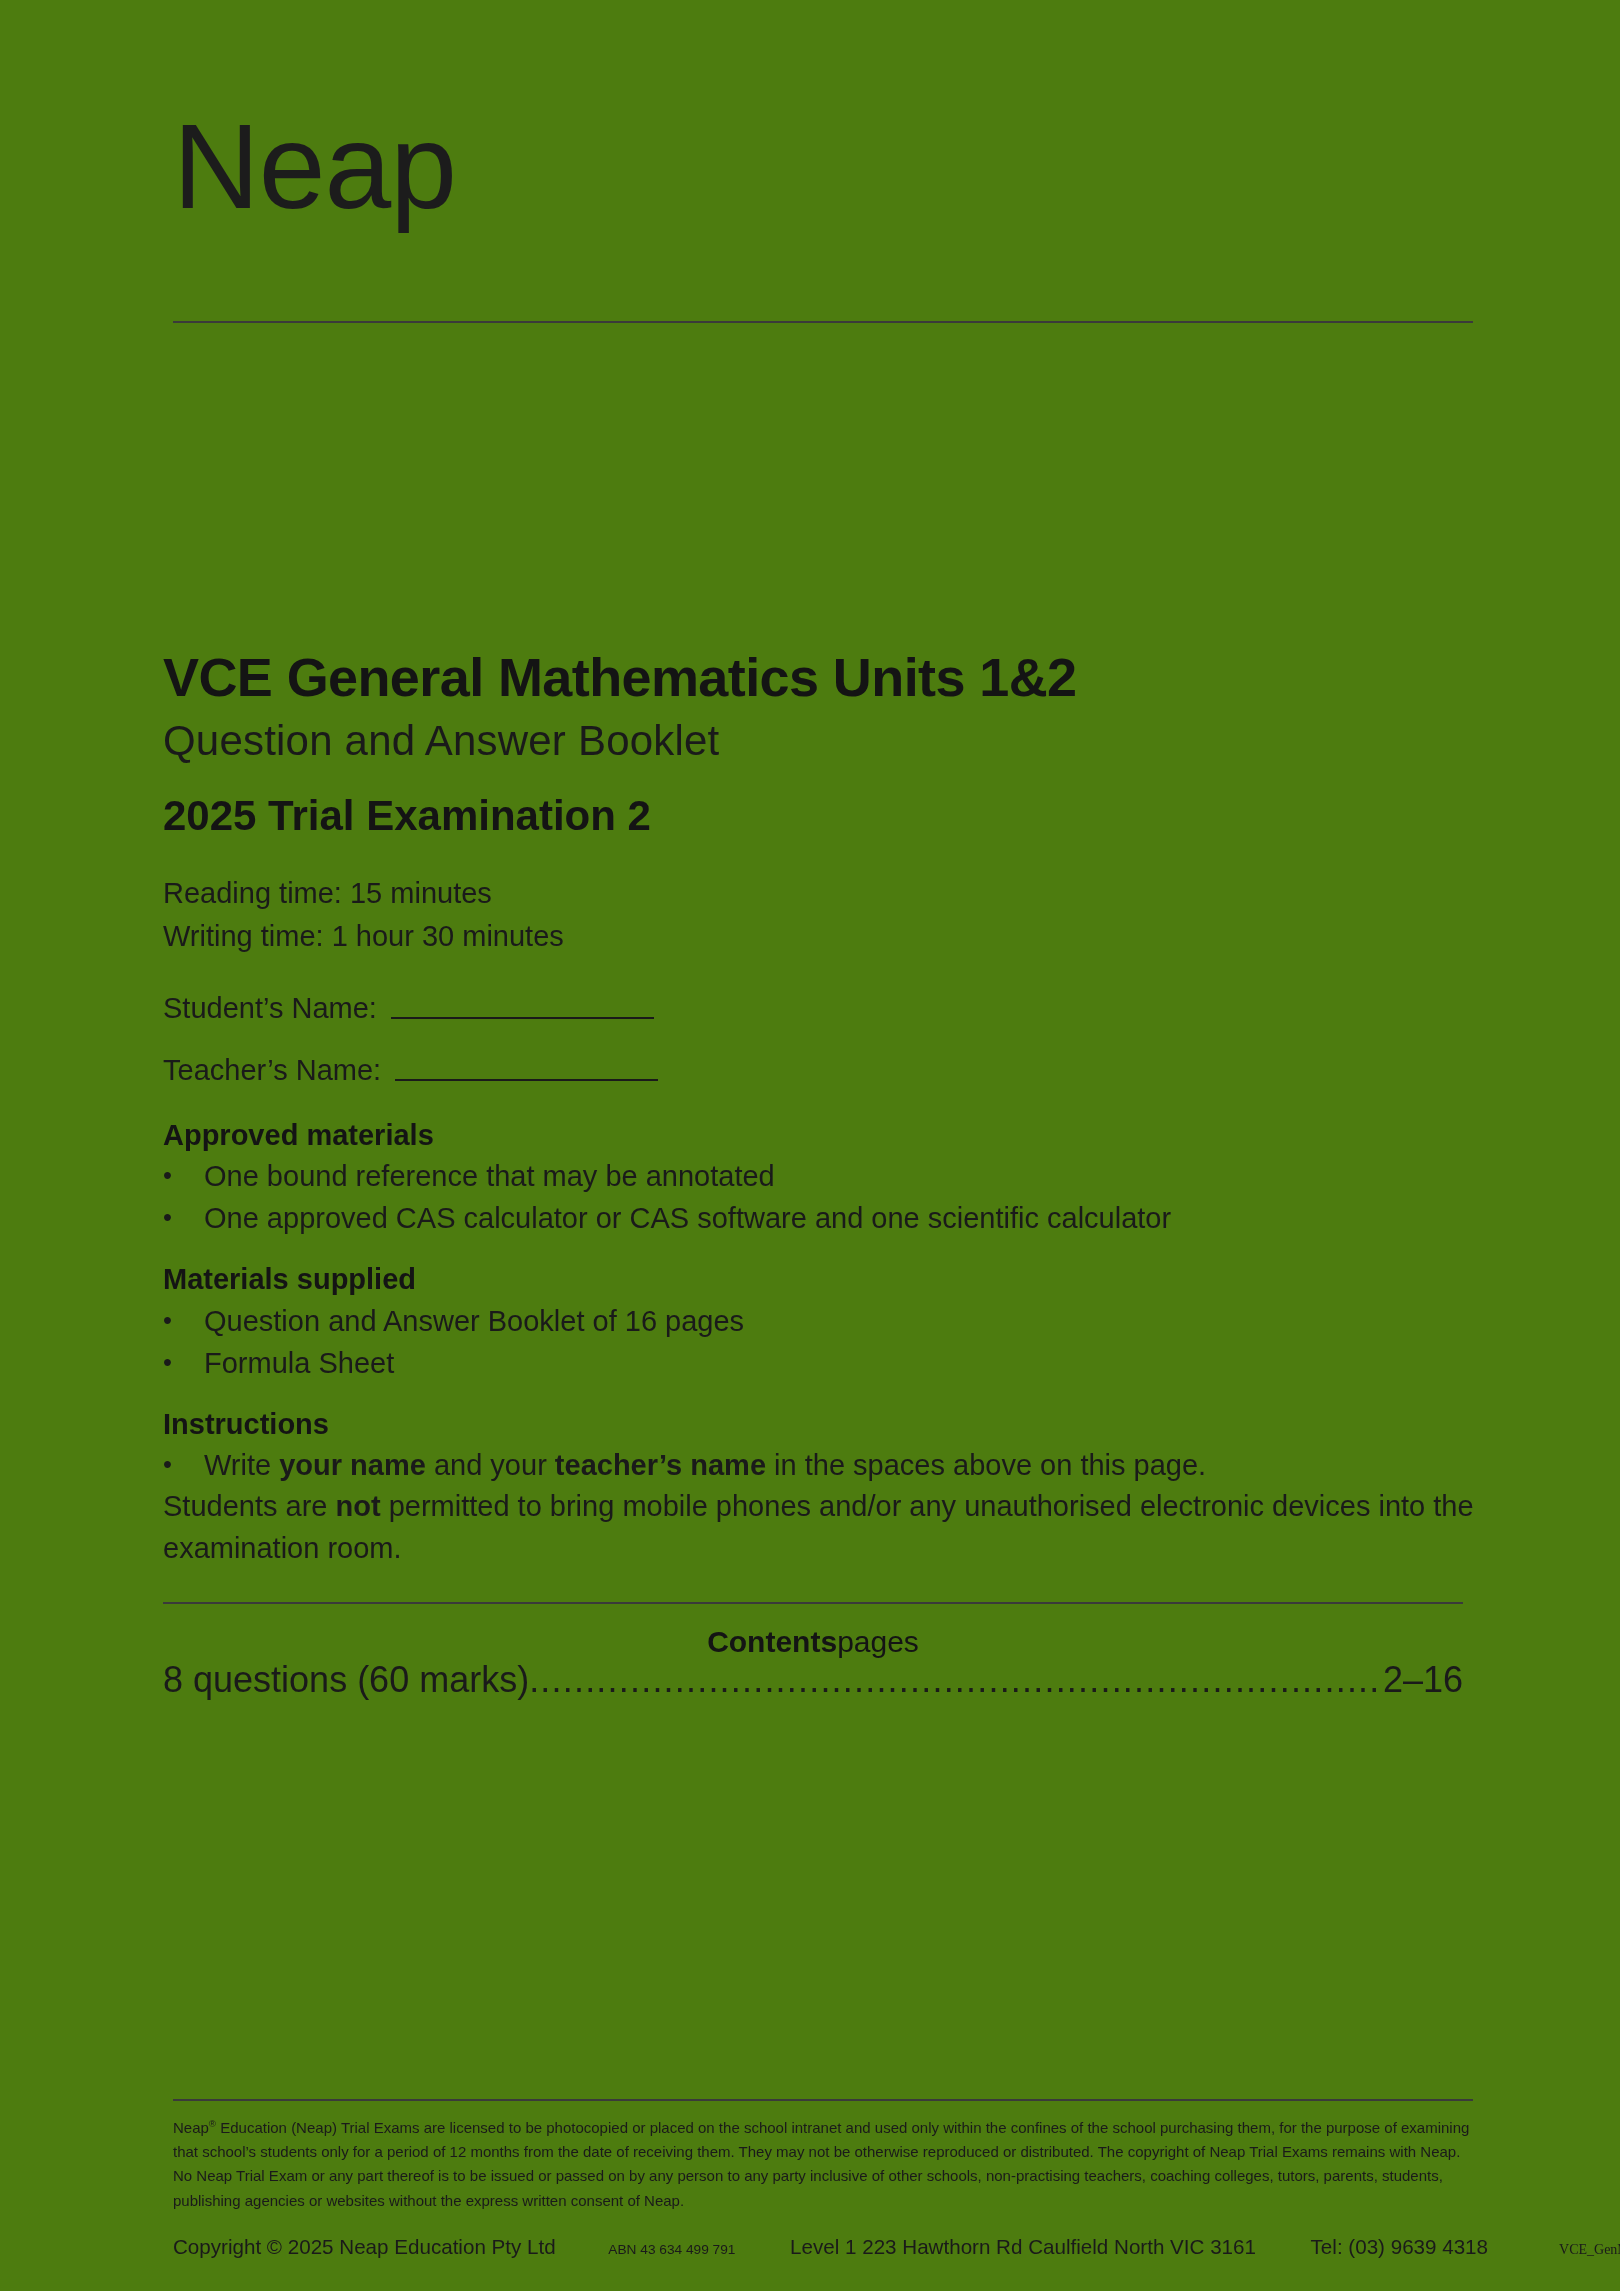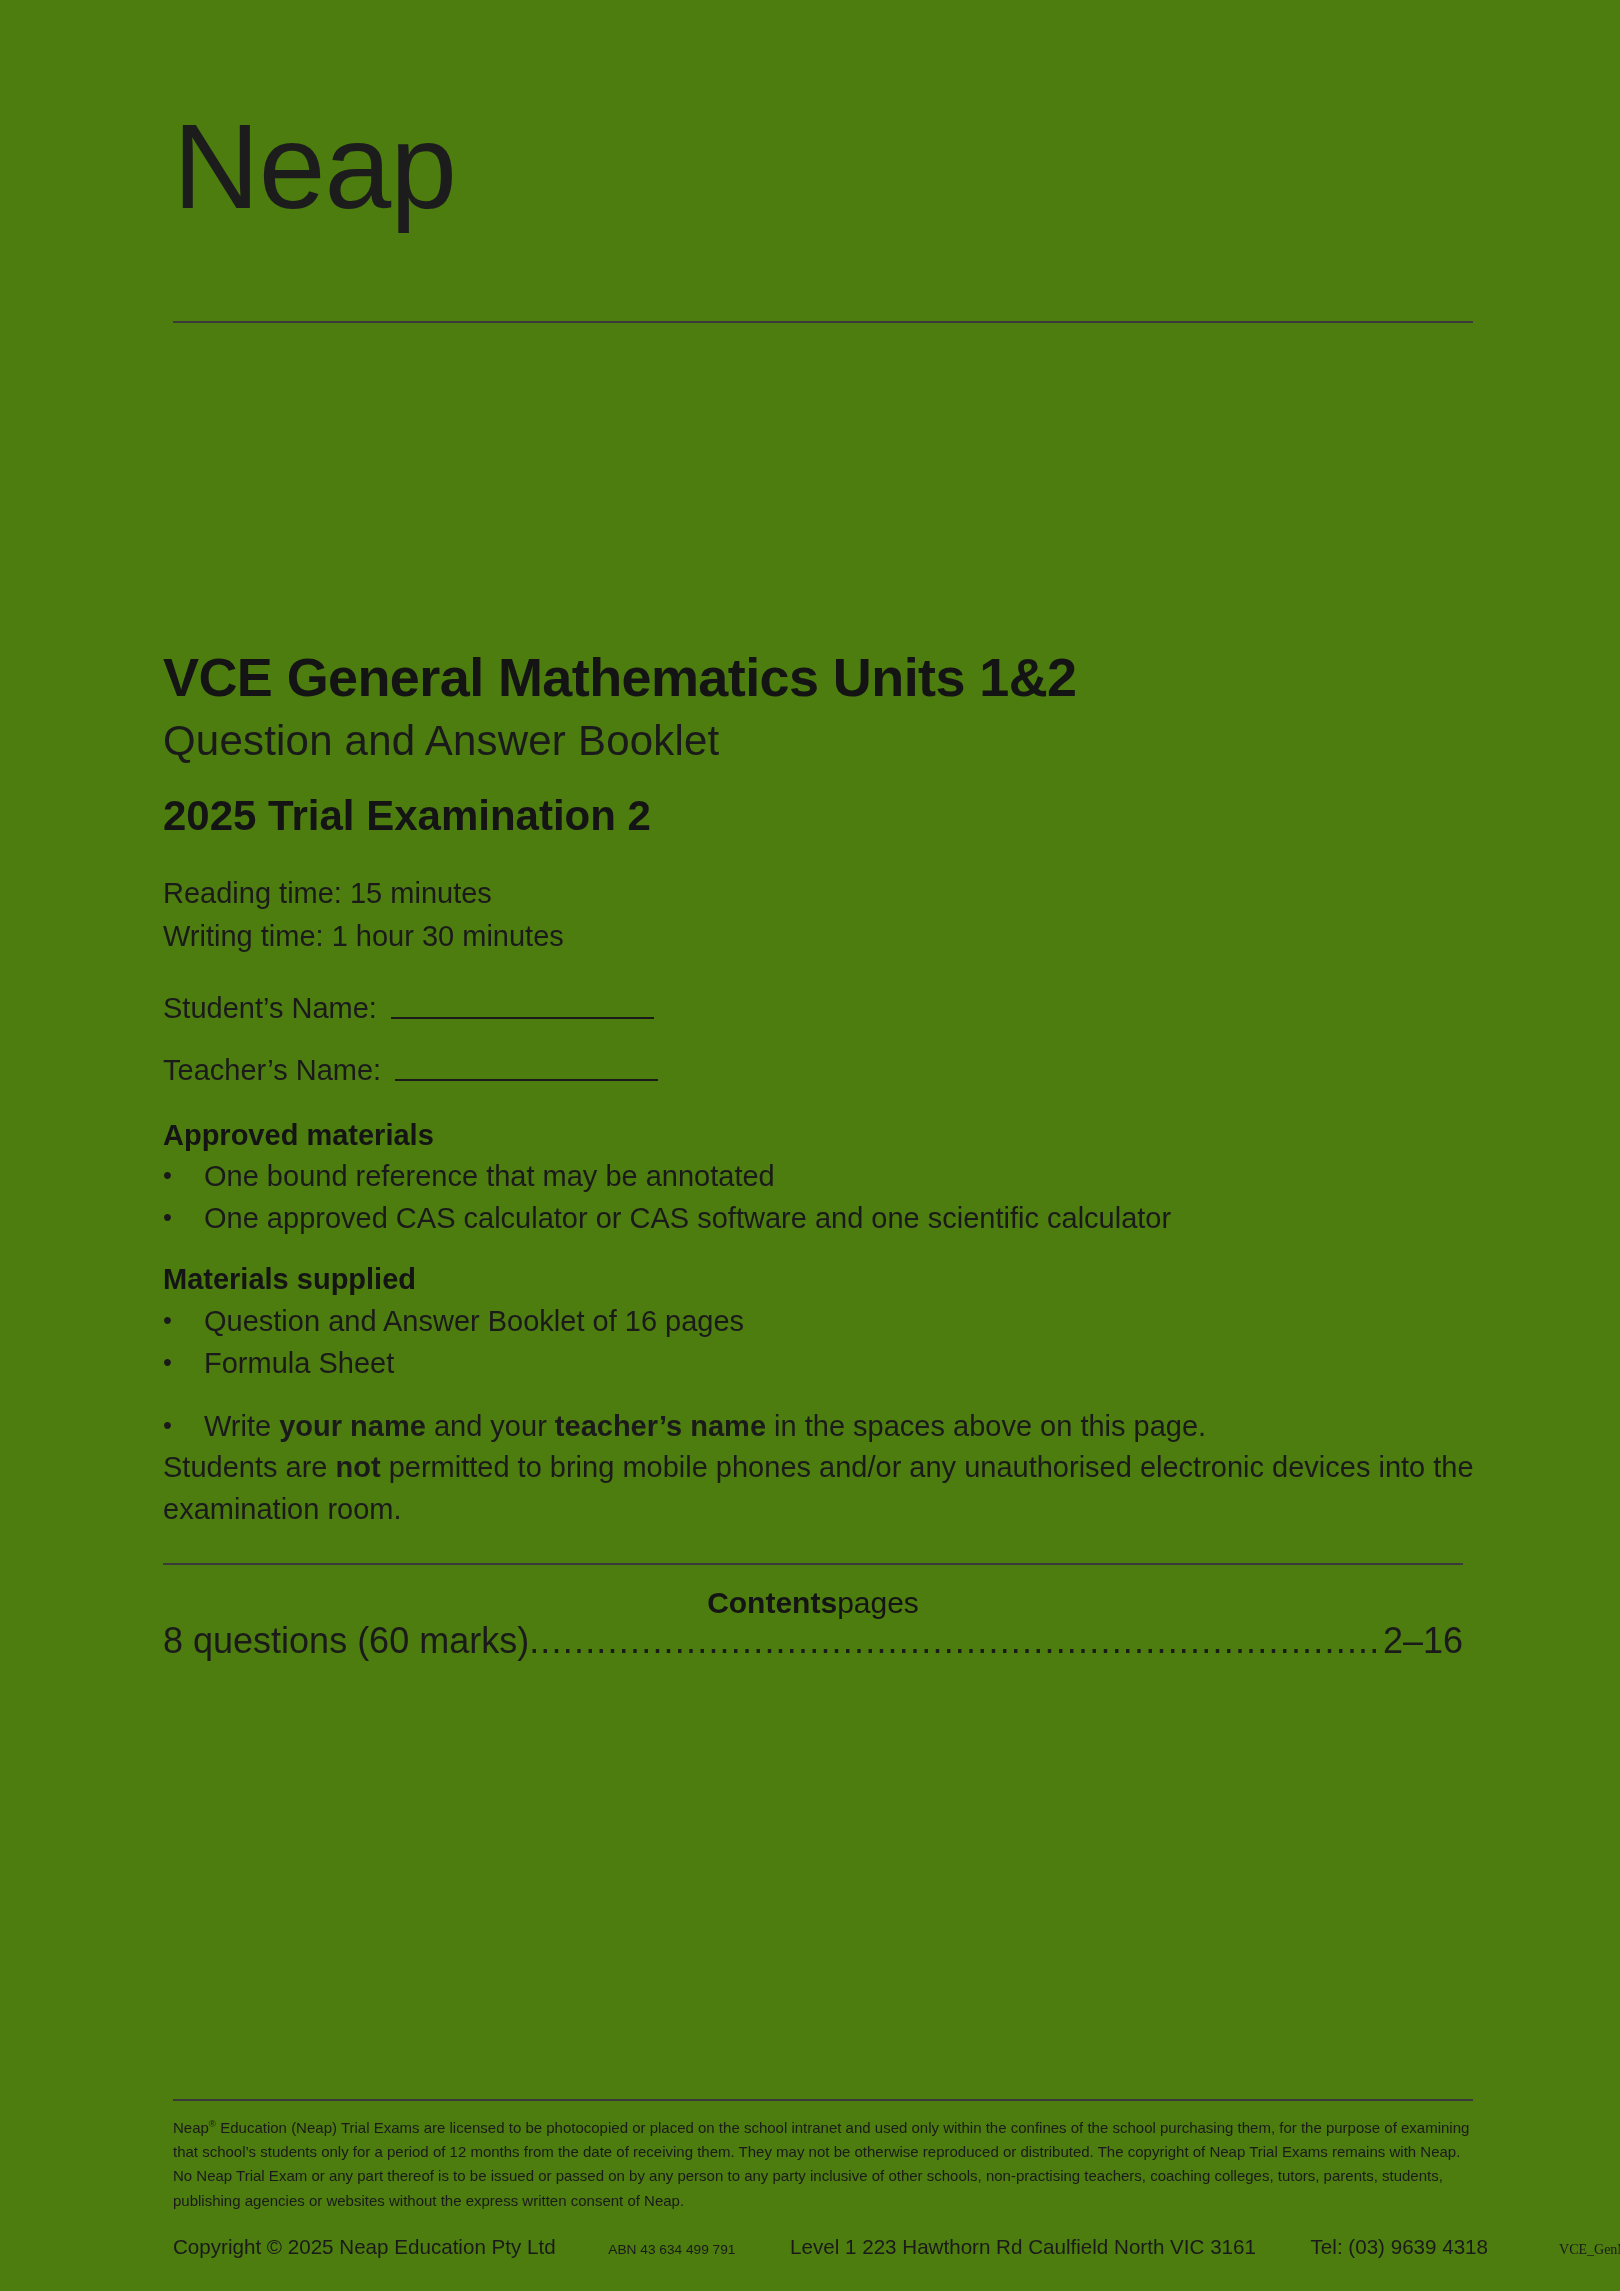--- a/index.html
+++ b/index.html
@@ -291,20 +291,21 @@
       <span class="bullet-dot">•</span>
       <span class="bullet-text">Question and Answer Booklet of 16 pages</span>
     </div>
     <div class="bullet-row">
       <span class="bullet-dot">•</span>
       <span class="bullet-text">Formula Sheet</span>
     </div>
 
     <div class="spacer-22"></div>
 
+    <div class="sec-head">Instructions</div>
     <div class="bullet-row">
       <span class="bullet-dot">•</span>
       <span class="bullet-text"><span>Write </span><b>your name</b><span> and your </span><b>teacher’s name</b><span> in the spaces above on this page.</span></span>
     </div>
     <div class="para"><span>Students are </span><b>not</b><span> permitted to bring mobile phones and/or any unauthorised electronic devices into the examination room.</span></div>
 
     <div class="spacer-34"></div>
 
     <div class="rule-mid"></div>
 

